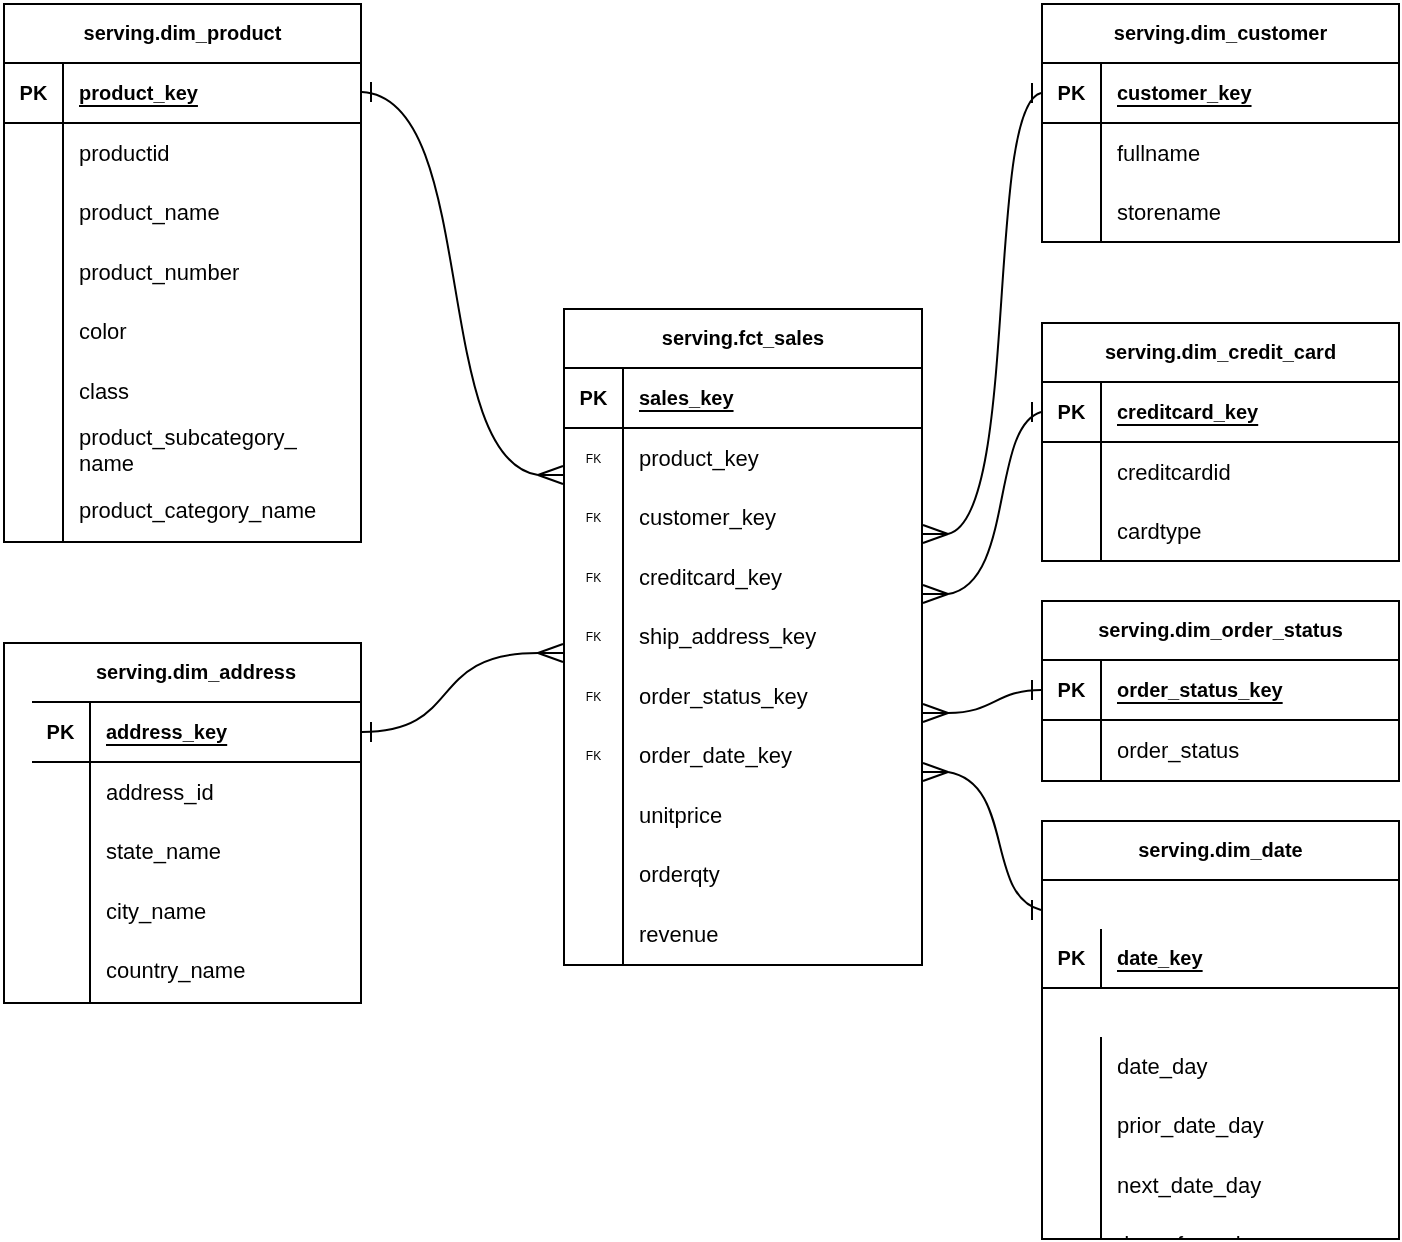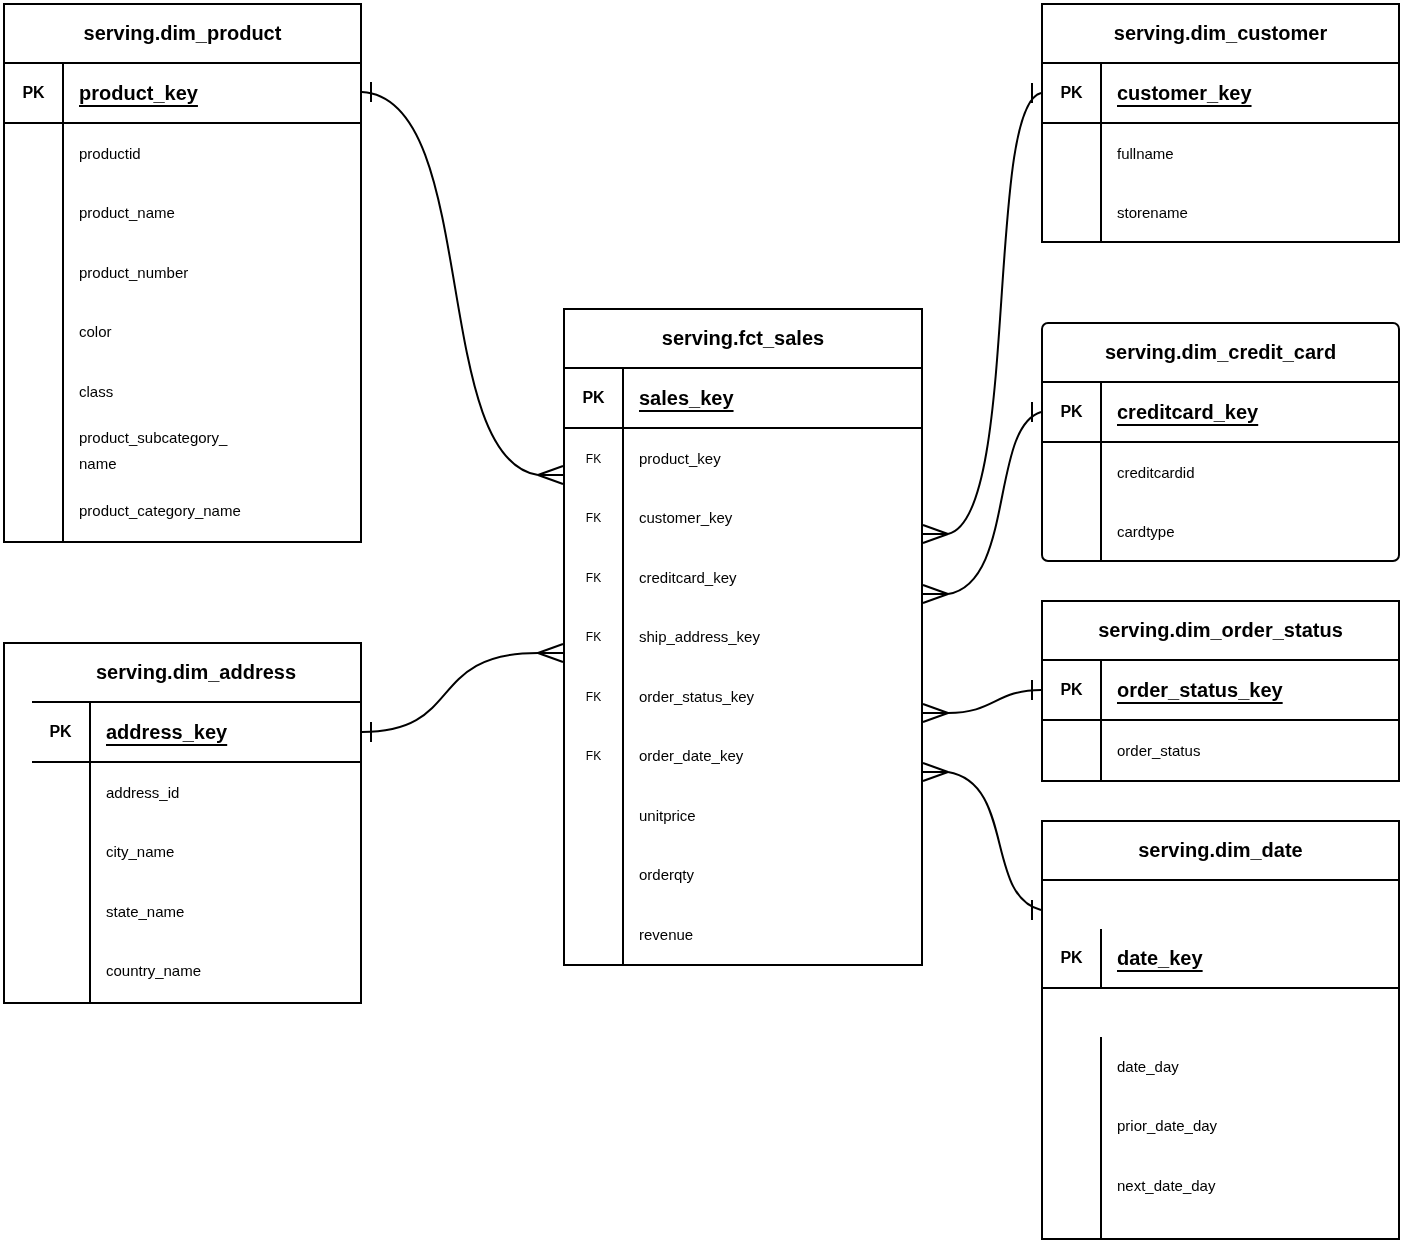--- a/index.html
+++ b/index.html
@@ -14,34 +14,34 @@
   }
   .erd-header{
     height:57px;flex:0 0 auto;border-bottom:2px solid #000;
     display:flex;align-items:center;justify-content:center;
     font-weight:700;font-size:20px;
   }
   .erd-pkrow{height:58px;flex:0 0 auto;border-bottom:2px solid #000;display:flex;}
   .erd-pk-badge{
     flex:0 0 57px;width:57px;border-right:2px solid #000;
     display:flex;align-items:center;justify-content:center;
-    font-weight:700;font-size:16px;
+    font-weight:700;font-size:20px;
   }
   .erd-pk-field{
     flex:1;display:flex;align-items:center;padding-left:15px;
     font-weight:700;font-size:20px;
     text-decoration:underline;text-decoration-thickness:2px;text-underline-offset:5px;
   }
   .erd-body{flex:1;display:flex;overflow:hidden;}
   .erd-badges{flex:0 0 57px;width:57px;border-right:2px solid #000;display:flex;flex-direction:column;}
   .erd-badge{min-height:59.5px;display:flex;align-items:center;justify-content:center;font-size:12px;}
   .erd-fields{flex:1;display:flex;flex-direction:column;}
   .erd-field{
     min-height:59.5px;display:flex;align-items:center;padding-left:15px;
-    font-size:15px;white-space:pre-line;line-height:26px;
+    font-size:22px;white-space:pre-line;line-height:26px;
   }
 </style>
 </head>
 <body>
 
 <div id="canvas">
   <svg id="wires" xmlns="http://www.w3.org/2000/svg" width="1402" height="1242" viewBox="0 0 1402 1242">
       <path d="M 362 92 C 480 98 430 459 538 475" stroke="#000000" fill="none" stroke-width="2"></path>
       <line x1="538" y1="475" x2="563" y2="466" stroke="#000000" fill="none" stroke-width="2"></line>
       <line x1="538" y1="475" x2="563" y2="475" stroke="#000000" fill="none" stroke-width="2"></line>
@@ -110,22 +110,22 @@
         </div>
         <div class="erd-body">
           <div class="erd-badges">
             <div class="erd-badge"></div>
             <div class="erd-badge"></div>
             <div class="erd-badge"></div>
             <div class="erd-badge"></div>
           </div>
           <div class="erd-fields">
             <div class="erd-field">address_id</div>
+            <div class="erd-field">state_name</div>
             <div class="erd-field">city_name</div>
-            <div class="erd-field">state_name</div>
             <div class="erd-field">country_name</div>
           </div>
         </div>
       </div>
       <div class="erd-table" style="left: 563px; top: 308px; width: 360px; height: 658px;">
         <div class="erd-header">serving.fct_sales</div>
         <div class="erd-pkrow">
           <div class="erd-pk-badge">PK</div>
           <div class="erd-pk-field">sales_key</div>
         </div>
@@ -164,21 +164,21 @@
           <div class="erd-badges">
             <div class="erd-badge"></div>
             <div class="erd-badge"></div>
           </div>
           <div class="erd-fields">
             <div class="erd-field">fullname</div>
             <div class="erd-field">storename</div>
           </div>
         </div>
       </div>
-      <div class="erd-table" style="left: 1041px; top: 322px; width: 359px; height: 240px; border-radius: 7px;">
+      <div class="erd-table" style="left: 1041px; top: 322px; width: 359px; height: 240px;">
         <div class="erd-header">serving.dim_credit_card</div>
         <div class="erd-pkrow">
           <div class="erd-pk-badge">PK</div>
           <div class="erd-pk-field">creditcard_key</div>
         </div>
         <div class="erd-body">
           <div class="erd-badges">
             <div class="erd-badge"></div>
             <div class="erd-badge"></div>
           </div>

